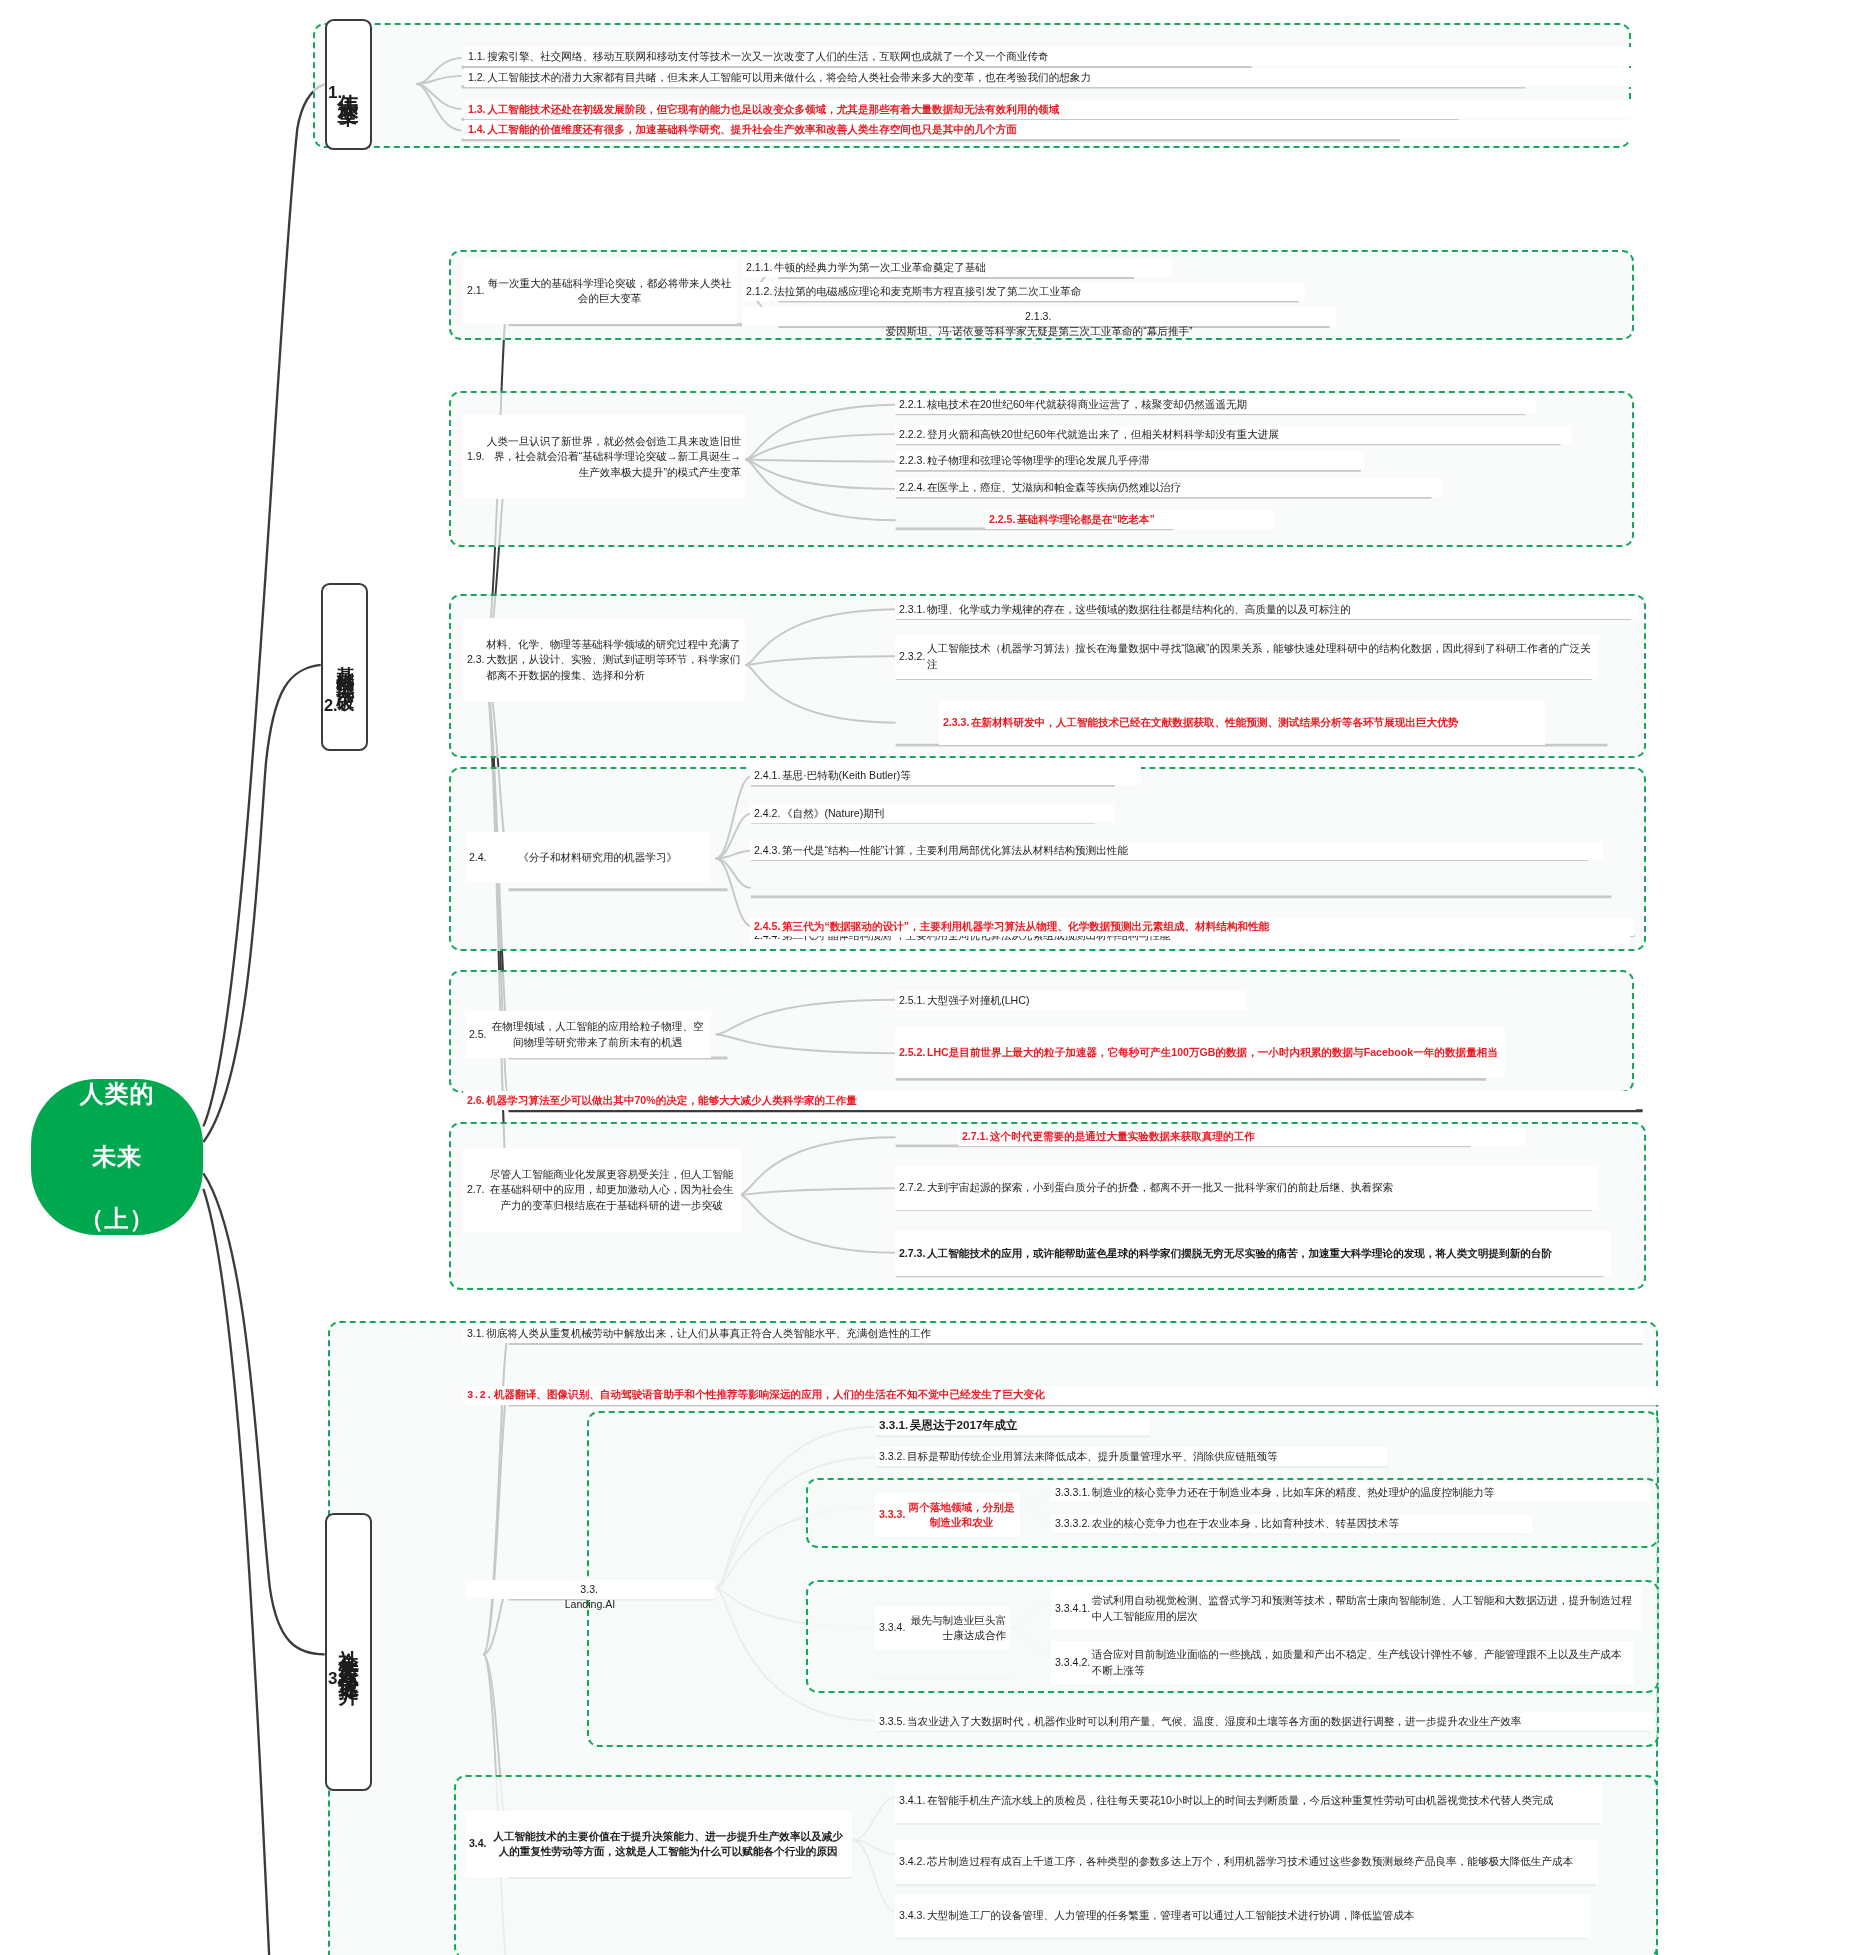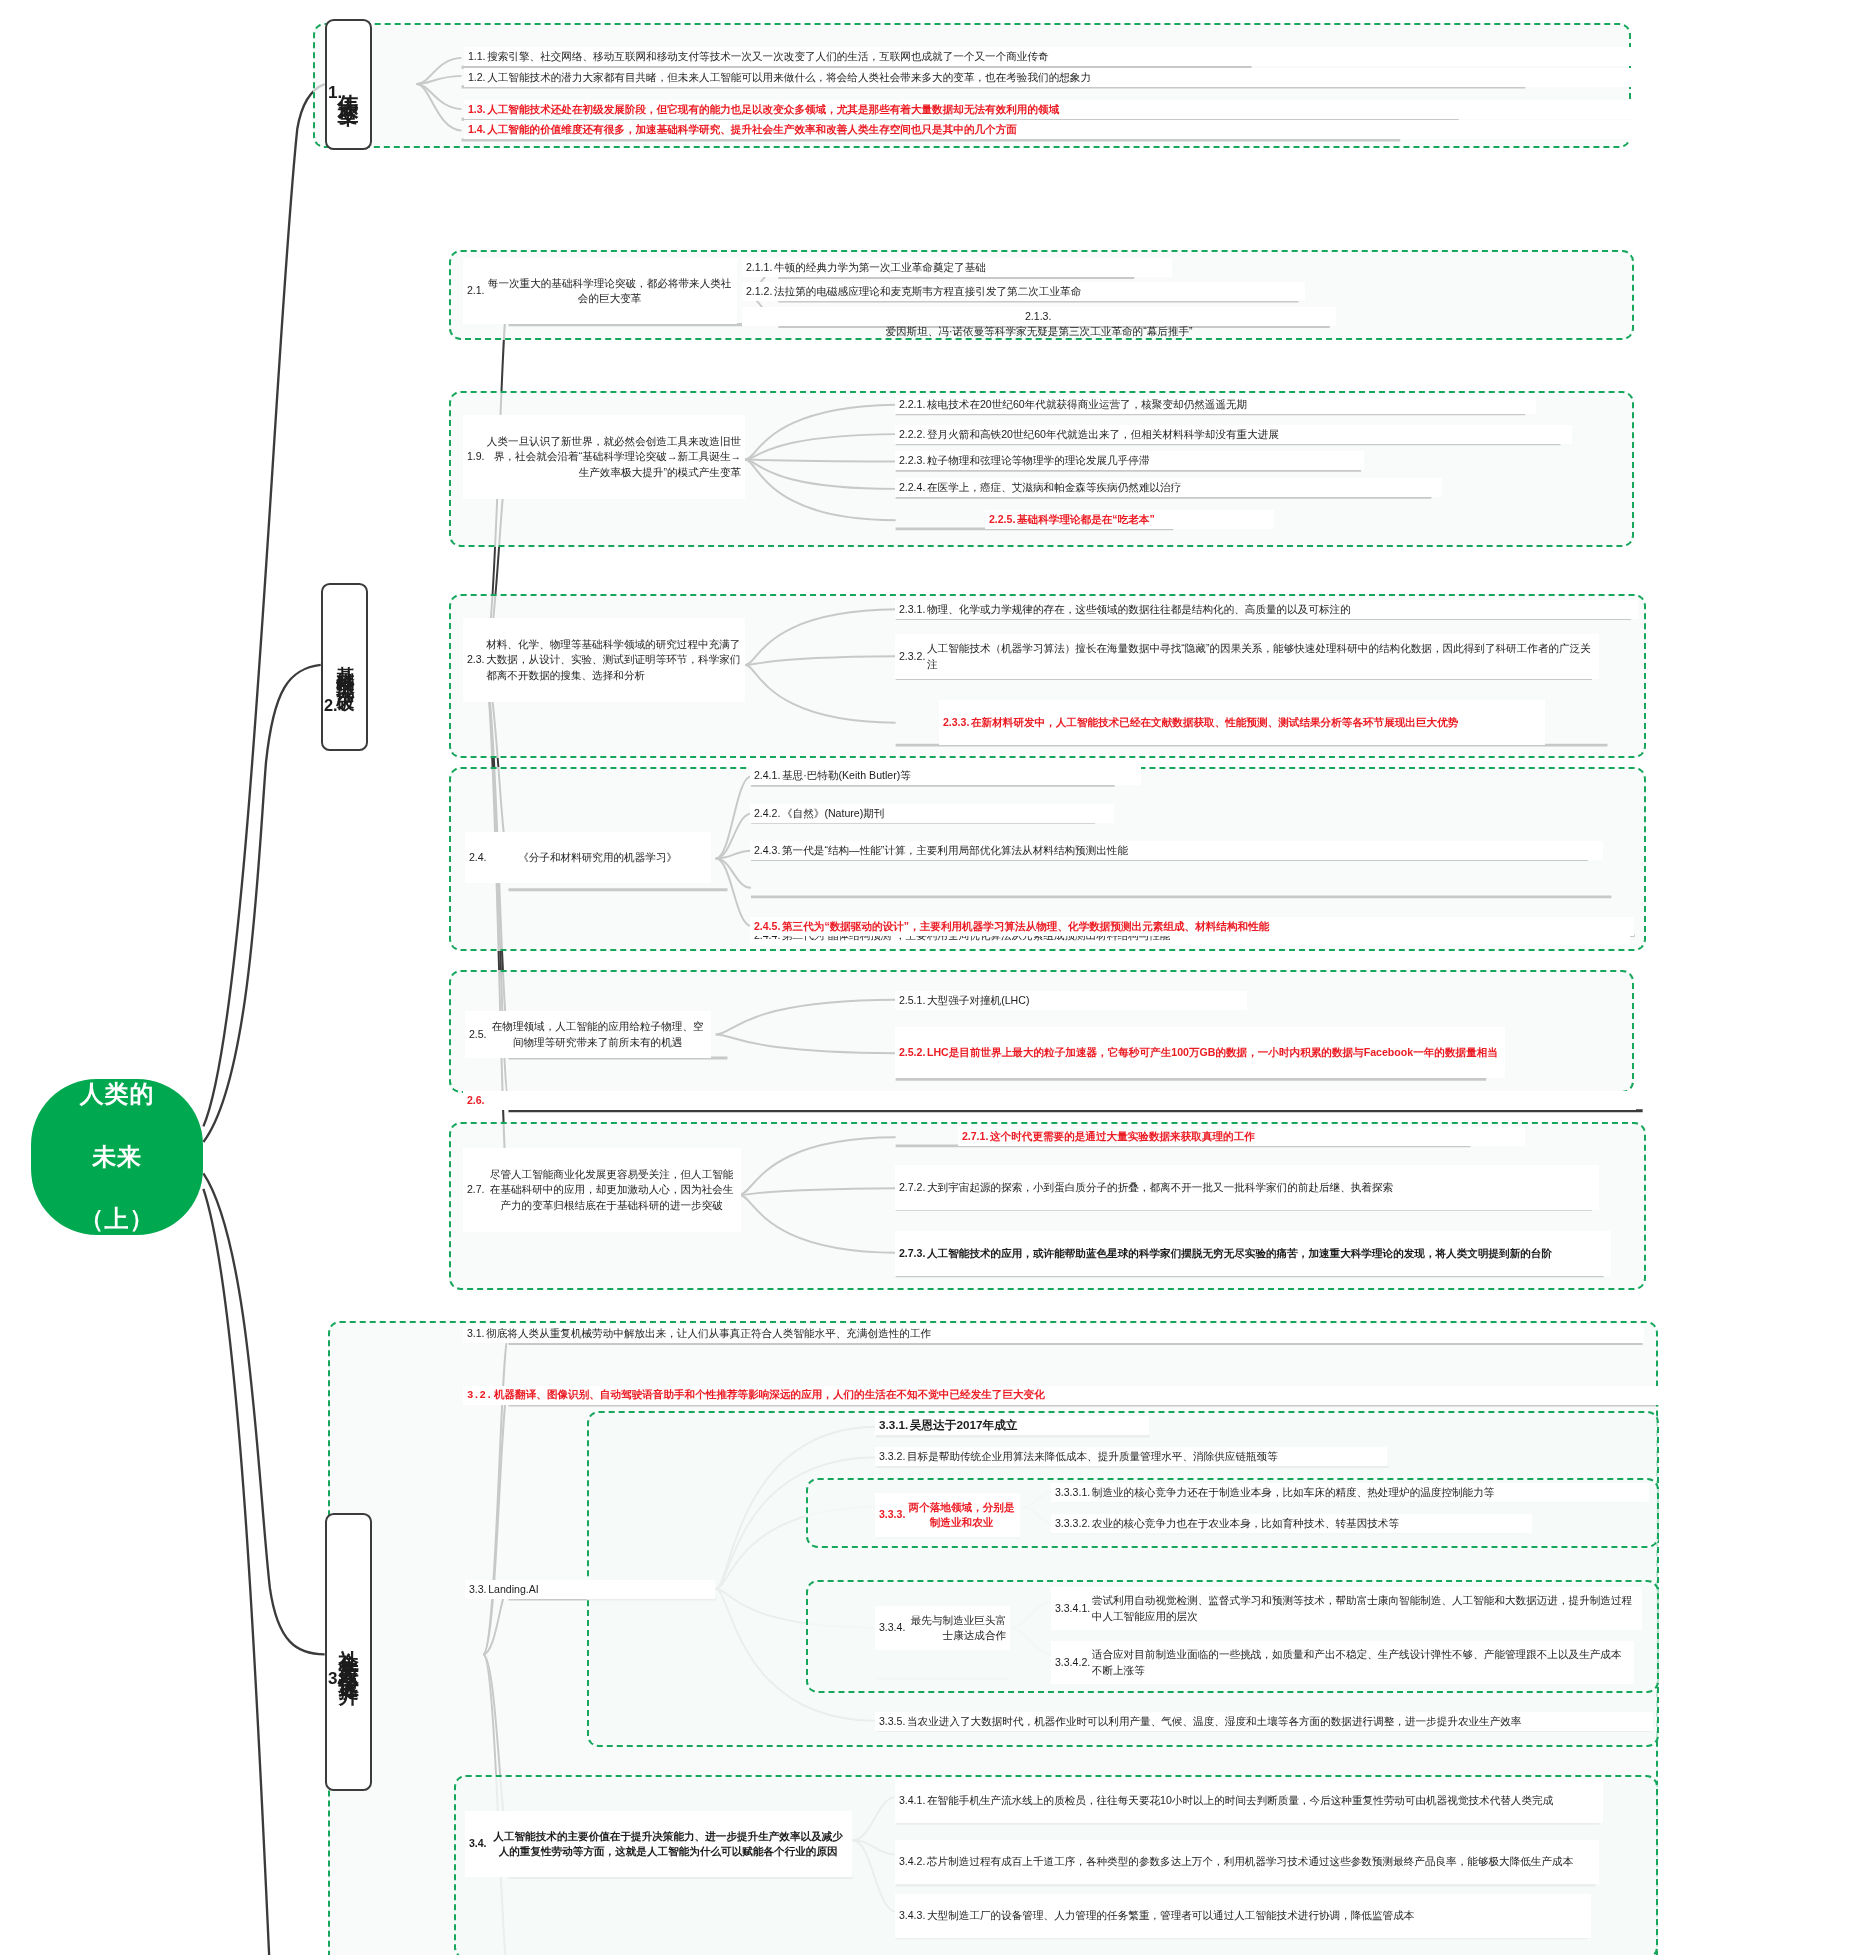--- a/index.html
+++ b/index.html
@@ -424,20 +424,21 @@
     <span class="num">2.5.1.</span>
     <span class="txt">大型强子对撞机(LHC)</span>
   </div>
   <div class="node wrap red" style="left:895px; top:1027px; width:610px; height:51px;">
     <span class="num vmid">2.5.2.</span>
     <span class="txt">LHC是目前世界上最大的粒子加速器，它每秒可产生100万GB的数据，一小时内积累的数据与Facebook一年的数据量相当</span>
   </div>
 
   <div class="node red" style="left:463px; top:1091px; width:1173px; height:19px;">
     <span class="num">2.6.</span>
+    <span class="txt">机器学习算法至少可以做出其中70%的决定，能够大大减少人类科学家的工作量</span>
   </div>
 
   <div class="node wrap" style="left:463px; top:1148px; width:278px; height:84px;">
     <span class="num vmid">2.7.</span>
     <span class="txt" style="text-align:center;">尽管人工智能商业化发展更容易受关注，但人工智能在基础科研中的应用，却更加激动人心，因为社会生产力的变革归根结底在于基础科研的进一步突破</span>
   </div>
   <div class="node red" style="left:958px; top:1127px; width:567px; height:19px;">
     <span class="num">2.7.1.</span>
     <span class="txt">这个时代更需要的是通过大量实验数据来获取真理的工作</span>
   </div>
@@ -452,21 +453,21 @@
 
   <div class="node" style="left:463px; top:1324px; width:1181px; height:19px;">
     <span class="num">3.1.</span>
     <span class="txt">彻底将人类从重复机械劳动中解放出来，让人们从事真正符合人类智能水平、充满创造性的工作</span>
   </div>
   <div class="node red" style="left:463px; top:1386px; width:1197px; height:19px;font-family:Liberation Mono, monospace;">
     <span class="num">3.2.</span>
     <span class="txt">机器翻译、图像识别、自动驾驶语音助手和个性推荐等影响深远的应用，人们的生活在不知不觉中已经发生了巨大变化</span>
   </div>
 
-  <div class="node" style="left:465px; top:1580px; width:250px; height:19px;">
+  <div class="node" style="left:465px; top:1580px; width:250px; height:19px;flex-direction:column;">
     <span class="num">3.3.</span>
     <span class="txt">Landing.AI</span>
   </div>
   <div class="node bold" style="left:875px; top:1416px; width:274px; height:19px; font-size:11.7px;">
     <span class="num">3.3.1.</span>
     <span class="txt">吴恩达于2017年成立</span>
   </div>
   <div class="node" style="left:875px; top:1447px; width:512px; height:19px;">
     <span class="num">3.3.2.</span>
     <span class="txt">目标是帮助传统企业用算法来降低成本、提升质量管理水平、消除供应链瓶颈等</span>

